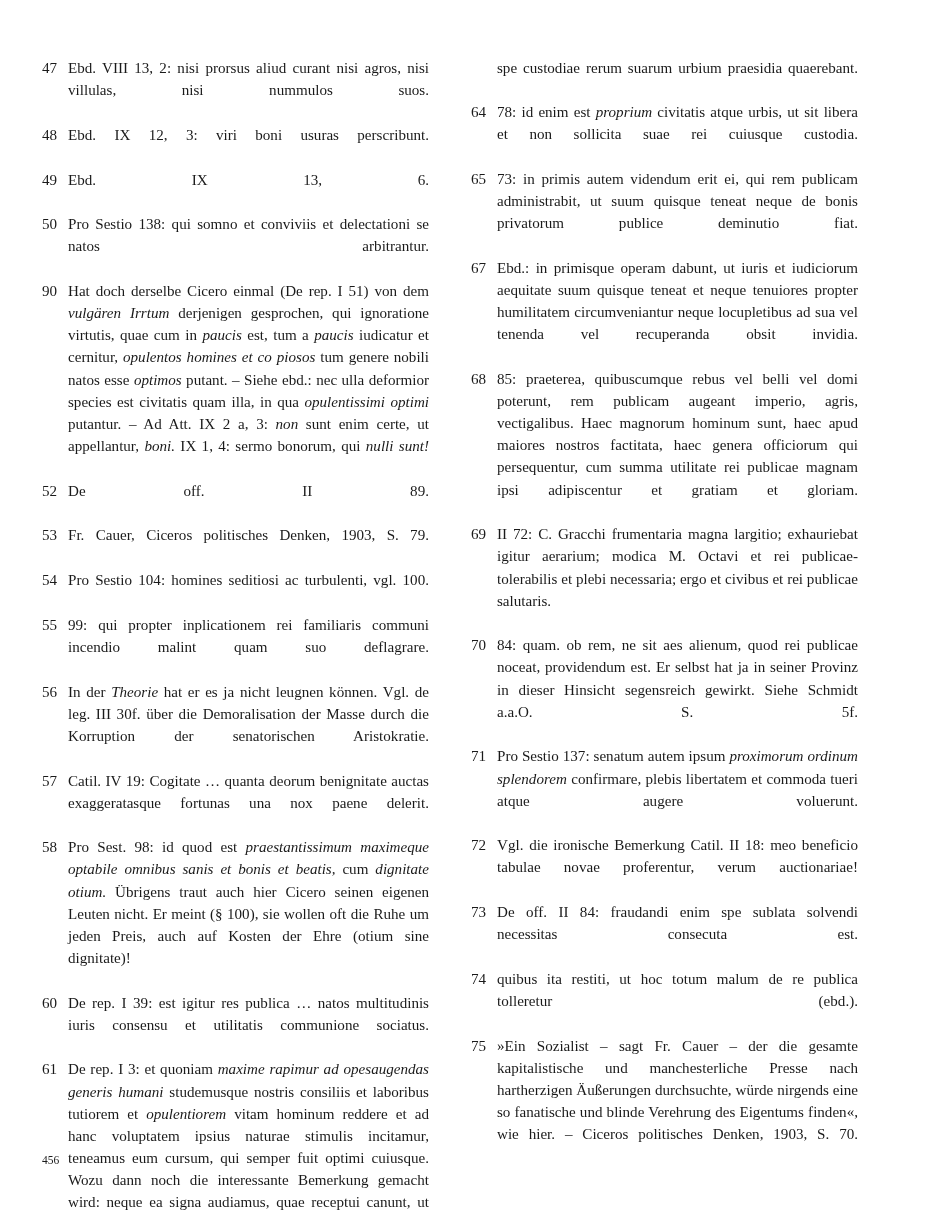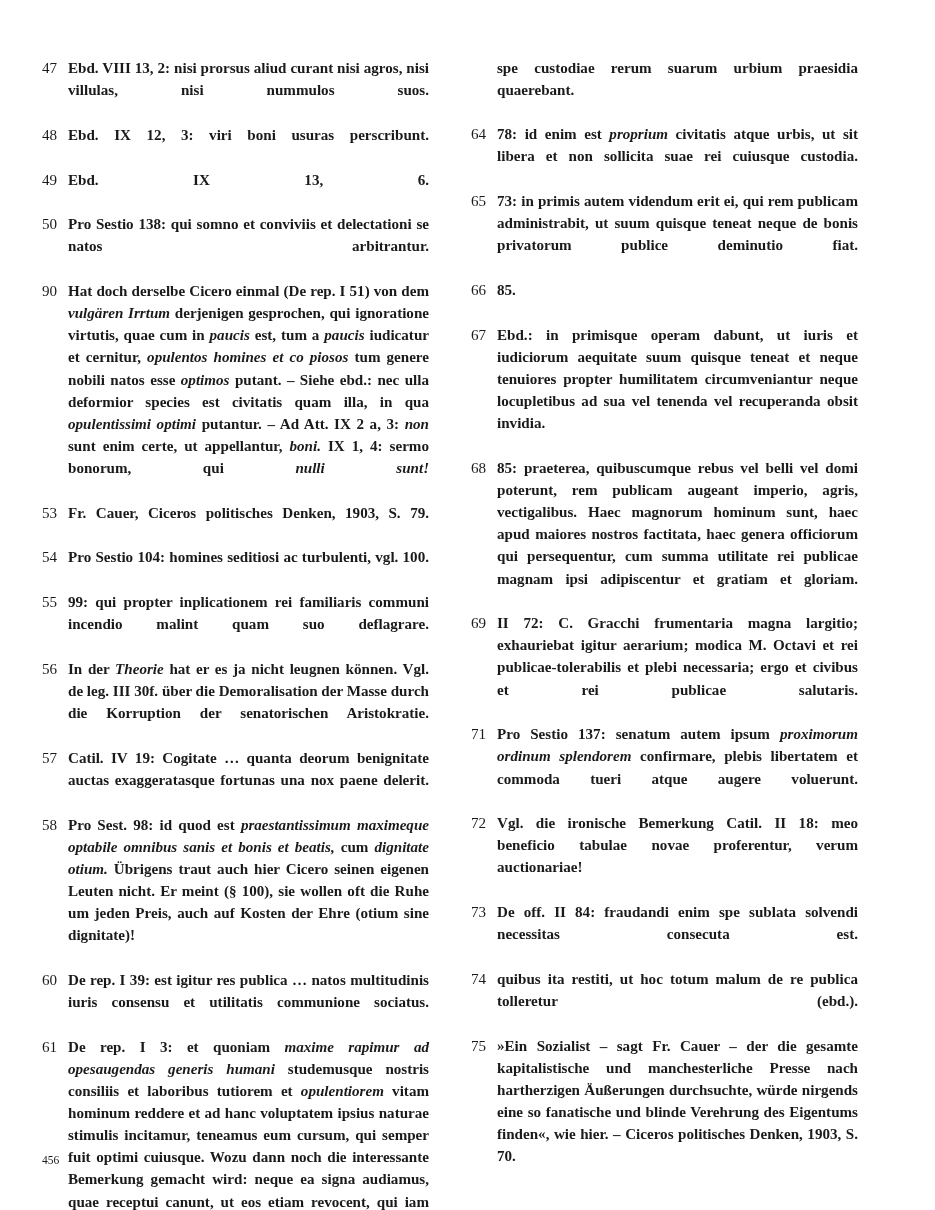--- a/index.html
+++ b/index.html
@@ -46,21 +46,20 @@
     flex: 0 0 auto;
     min-width: 21px;
     text-align: left;
     padding-right: 5px;
     white-space: nowrap;
   }
   .note-body {
     flex: 1 1 auto;
     text-align: justify;
     text-justify: inter-word;
-    font-weight: bold;
   }
   
   .note-body::after {
     content: "";
     display: inline-block;
     width: 100%;
   }
   .note-body i, .note-body em {
     font-style: italic;
   }
@@ -106,20 +105,24 @@
         </div>
         <div class="note">
           <span class="note-num">50</span>
           <span class="note-body">Pro Sestio 138: qui somno et conviviis et delectationi se natos arbitrantur.</span>
         </div>
         <div class="note">
           <span class="note-num">90</span>
           <span class="note-body">Hat doch derselbe Cicero einmal (De rep. I 51) von dem <i>vulgären Irrtum</i> derjenigen gesprochen, qui ignoratione virtutis, quae cum in <i>paucis</i> est, tum a <i>paucis</i> iudicatur et cernitur, <i>opulentos homines et co piosos</i> tum genere nobili natos esse <i>optimos</i> putant. – Siehe ebd.: nec ulla deformior species est civitatis quam illa, in qua <i>opulentissimi optimi</i> putantur. – Ad Att. IX 2 a, 3: <i>non</i> sunt enim certe, ut appellantur, <i>boni.</i> IX 1, 4: sermo bonorum, qui <i>nulli sunt!</i></span>
         </div>
         <div class="note">
+          <span class="note-num">52</span>
+          <span class="note-body">De off. II 89.</span>
+        </div>
+        <div class="note">
           <span class="note-num">53</span>
           <span class="note-body">Fr. Cauer, Ciceros politisches Denken, 1903, S. 79.</span>
         </div>
         <div class="note">
           <span class="note-num">54</span>
           <span class="note-body">Pro Sestio 104: homines seditiosi ac turbulenti, vgl. 100.</span>
         </div>
         <div class="note">
           <span class="note-num">55</span>
           <span class="note-body">99: qui propter inplicationem rei familiaris communi incendio malint quam suo deflagrare.</span>
@@ -153,36 +156,36 @@
         </div>
         <div class="note">
           <span class="note-num">64</span>
           <span class="note-body">78: id enim est <i>proprium</i> civitatis atque urbis, ut sit libera et non sollicita suae rei cuiusque custodia.</span>
         </div>
         <div class="note">
           <span class="note-num">65</span>
           <span class="note-body">73: in primis autem videndum erit ei, qui rem publicam administrabit, ut suum quisque teneat neque de bonis privatorum publice deminutio fiat.</span>
         </div>
         <div class="note">
-          <span class="note-num">66</span>
-          <span class="note-body">85.</span>
-        </div>
-        <div class="note">
           <span class="note-num">67</span>
           <span class="note-body">Ebd.: in primisque operam dabunt, ut iuris et iudiciorum aequitate suum quisque teneat et neque tenuiores propter humilitatem circumveniantur neque locupletibus ad sua vel tenenda vel recuperanda obsit invidia.</span>
         </div>
         <div class="note">
           <span class="note-num">68</span>
           <span class="note-body">85: praeterea, quibuscumque rebus vel belli vel domi poterunt, rem publicam augeant imperio, agris, vectigalibus. Haec magnorum hominum sunt, haec apud maiores nostros factitata, haec genera officiorum qui persequentur, cum summa utilitate rei publicae magnam ipsi adipiscentur et gratiam et gloriam.</span>
         </div>
         <div class="note">
           <span class="note-num">69</span>
           <span class="note-body">II 72: C. Gracchi frumentaria magna largitio; exhauriebat igitur aerarium; modica M. Octavi et rei publicae-tolerabilis et plebi necessaria; ergo et civibus et rei publicae salutaris.</span>
         </div>
         <div class="note">
+          <span class="note-num">70</span>
+          <span class="note-body">84: quam. ob rem, ne sit aes alienum, quod rei publicae noceat, providendum est. Er selbst hat ja in seiner Provinz in dieser Hinsicht segensreich gewirkt. Siehe Schmidt a.a.O. S. 5f.</span>
+        </div>
+        <div class="note">
           <span class="note-num">71</span>
           <span class="note-body">Pro Sestio 137: senatum autem ipsum <i>proximorum ordinum splendorem</i> confirmare, plebis libertatem et commoda tueri atque augere voluerunt.</span>
         </div>
         <div class="note">
           <span class="note-num">72</span>
           <span class="note-body">Vgl. die ironische Bemerkung Catil. II 18: meo beneficio tabulae novae proferentur, verum auctionariae!</span>
         </div>
         <div class="note">
           <span class="note-num">73</span>
           <span class="note-body">De off. II 84: fraudandi enim spe sublata solvendi necessitas consecuta est.</span>

